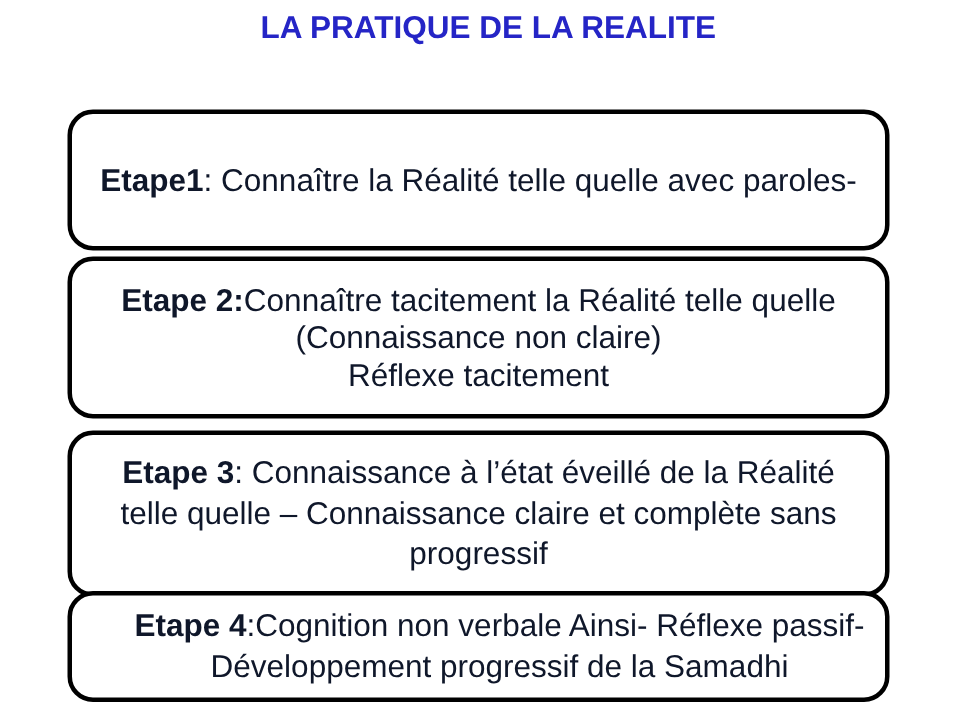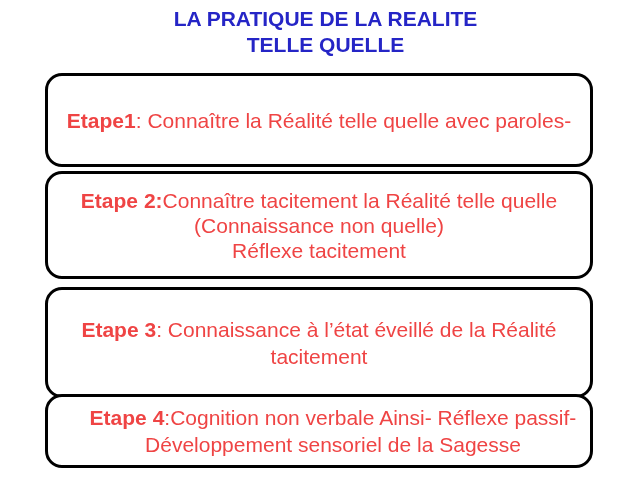--- a/index.html
+++ b/index.html
@@ -31,61 +31,61 @@
     display: flex;
     align-items: center;
     justify-content: center;
     overflow: hidden;
   }
   .box-text {
     width: 100%;
     text-align: center;
     font-size: 21px;
     line-height: 27px;
-    color: #ef4444;
+    color: #0f172a;
   }
   .line { display: block; white-space: nowrap; }
   .bold-label { font-weight: bold; }
   #box-etape-1 { top: 73px;  height: 94px;  }
   #box-etape-2 { top: 171px; height: 108px; }
   #box-etape-2 .box-text { line-height: 25px; }
   #box-etape-3 { top: 287px; height: 111px; }
   #box-etape-4 { top: 394px; height: 74px; padding-left: 28px;  }
 </style>
 </head>
 <body style="background: rgb(255, 255, 255);">
 
 <div class="slide">
 
   <div class="slide-title" style="color: rgb(37, 37, 198);">
     <span class="line">LA PRATIQUE DE LA REALITE</span>
-    <span class="line">TELLE QUELLE</span>
   </div>
 
   <div class="box" id="box-etape-1">
     <div class="box-text">
       <span class="line"><b class="bold-label">Etape1</b><span>: Connaître la Réalité telle quelle avec paroles-</span></span>
     </div>
   </div>
 
   <div class="box" id="box-etape-2">
     <div class="box-text">
       <span class="line"><b class="bold-label">Etape 2:</b><span>Connaître tacitement la Réalité telle quelle</span></span>
-      <span class="line">(Connaissance non quelle)</span>
+      <span class="line">(Connaissance non claire)</span>
       <span class="line">Réflexe tacitement</span>
     </div>
   </div>
 
   <div class="box" id="box-etape-3">
     <div class="box-text">
       <span class="line"><b class="bold-label">Etape 3</b><span>: Connaissance à l’état éveillé de la Réalité</span></span>
-      <span class="line">tacitement</span>
+      <span class="line">telle quelle – Connaissance claire et complète sans</span>
+      <span class="line">progressif</span>
     </div>
   </div>
 
   <div class="box" id="box-etape-4">
     <div class="box-text">
       <span class="line"><b class="bold-label">Etape 4</b><span>:Cognition non verbale Ainsi- Réflexe passif-</span></span>
-      <span class="line">Développement sensoriel de la Sagesse</span>
+      <span class="line">Développement progressif de la Samadhi</span>
     </div>
   </div>
 
 </div>
 
 </body></html>

